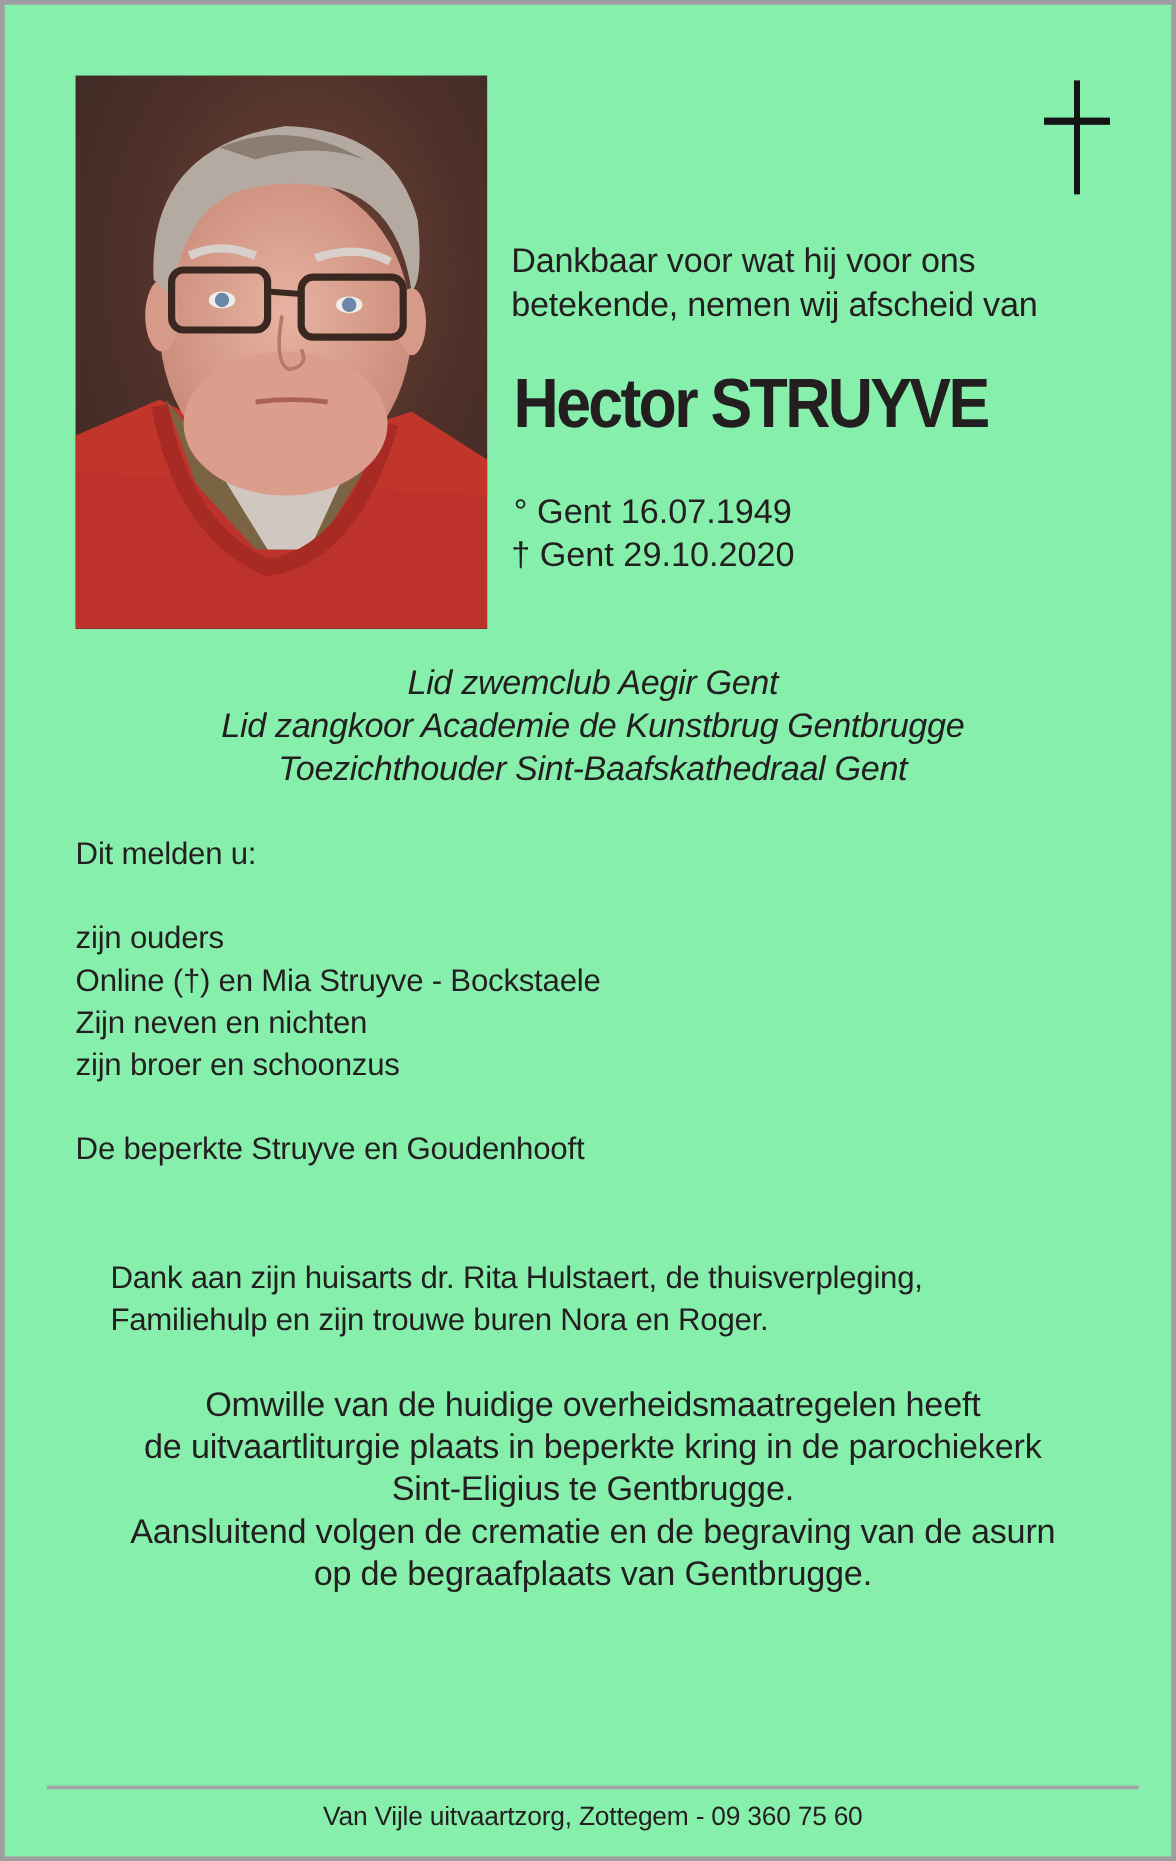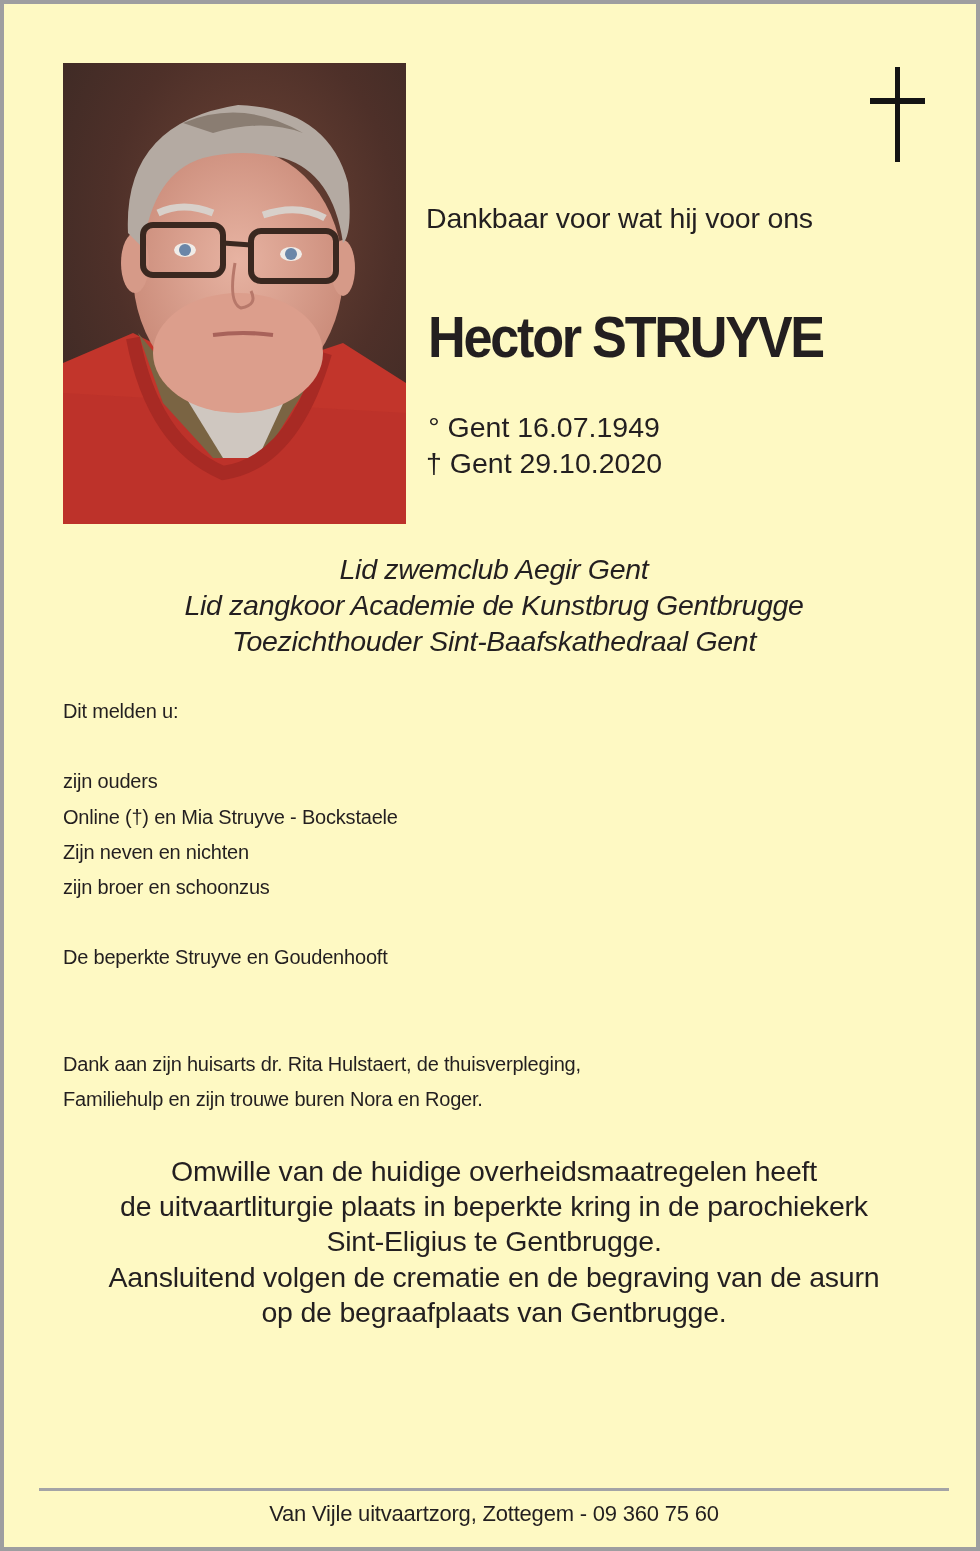--- a/index.html
+++ b/index.html
@@ -14,21 +14,21 @@
       overflow: hidden;
       font-family: "Liberation Sans", "DejaVu Sans", sans-serif;
       color: #231f20;
     }
     .frame {
       position: absolute;
       left: 0; top: 0;
       width: 980px; height: 1551px;
       box-sizing: border-box;
       border: 4px solid #9e9ea0;
-      background: #fef9c3;
+      background: #86efac;
     }
     .photo {
       position: absolute;
       left: 59px; top: 59px;
       width: 343px; height: 461px;
       overflow: hidden;
       background: radial-gradient(ellipse at 55% 35%, #6e4434 0%, #4d2f27 55%, #3b2823 100%);
     }
     .photo svg { display: block; width: 100%; height: 100%; }
     .cross {
@@ -80,21 +80,21 @@
       text-align: center;
       font-style: italic;
       font-size: 28.5px;
       line-height: 36px;
       letter-spacing: -0.3px;
     }
     .body-text {
       position: absolute;
       left: 59px;
       width: 862px;
-      font-size: 20px;
+      font-size: 26px;
       line-height: 35.2px;
       letter-spacing: -0.2px;
     }
     .line { display: block; white-space: nowrap; }
     .line.right { }
     .center-block {
       position: absolute;
       left: 0; width: 980px;
       top: 1150px;
       text-align: center;
@@ -173,20 +173,21 @@
     </svg>
   </div>
 
   <div class="cross">
     <div class="v"></div>
     <div class="h"></div>
   </div>
 
   <div class="intro">
     <span class="line">Dankbaar voor wat hij voor ons</span>
+    <span class="line">betekende, nemen wij afscheid van</span>
   </div>
 
   <div class="name">Hector STRUYVE</div>
 
   <div class="dates">
     <span class="line">° Gent 16.07.1949</span>
     <span class="line">† Gent 29.10.2020</span>
   </div>
 
   <div class="memberships">
@@ -199,21 +200,21 @@
     <span class="line">Dit melden u:</span>
     <span class="line">&nbsp;</span>
     <span class="line right">zijn ouders</span>
     <span class="line">Online (†) en Mia Struyve - Bockstaele</span>
     <span class="line">Zijn neven en nichten</span>
     <span class="line right">zijn broer en schoonzus</span>
     <span class="line">&nbsp;</span>
     <span class="line">De beperkte Struyve en Goudenhooft</span>
   </div>
 
-  <div class="body-text" style="top:1043px;">
+  <div class="body-text" style="top:1043px;margin-left:29px;">
     <span class="line">Dank aan zijn huisarts dr. Rita Hulstaert, de thuisverpleging,</span>
     <span class="line">Familiehulp en zijn trouwe buren Nora en Roger.</span>
   </div>
 
   <div class="center-block">
     <span class="line">Omwille van de huidige overheidsmaatregelen heeft</span>
     <span class="line">de uitvaartliturgie plaats in beperkte kring in de parochiekerk</span>
     <span class="line">Sint-Eligius te Gentbrugge.</span>
     <span class="line">Aansluitend volgen de crematie en de begraving van de asurn</span>
     <span class="line">op de begraafplaats van Gentbrugge.</span>

